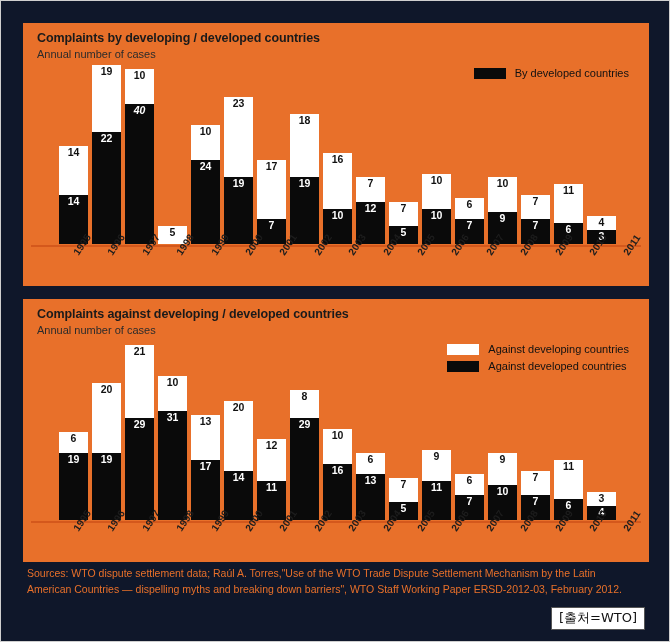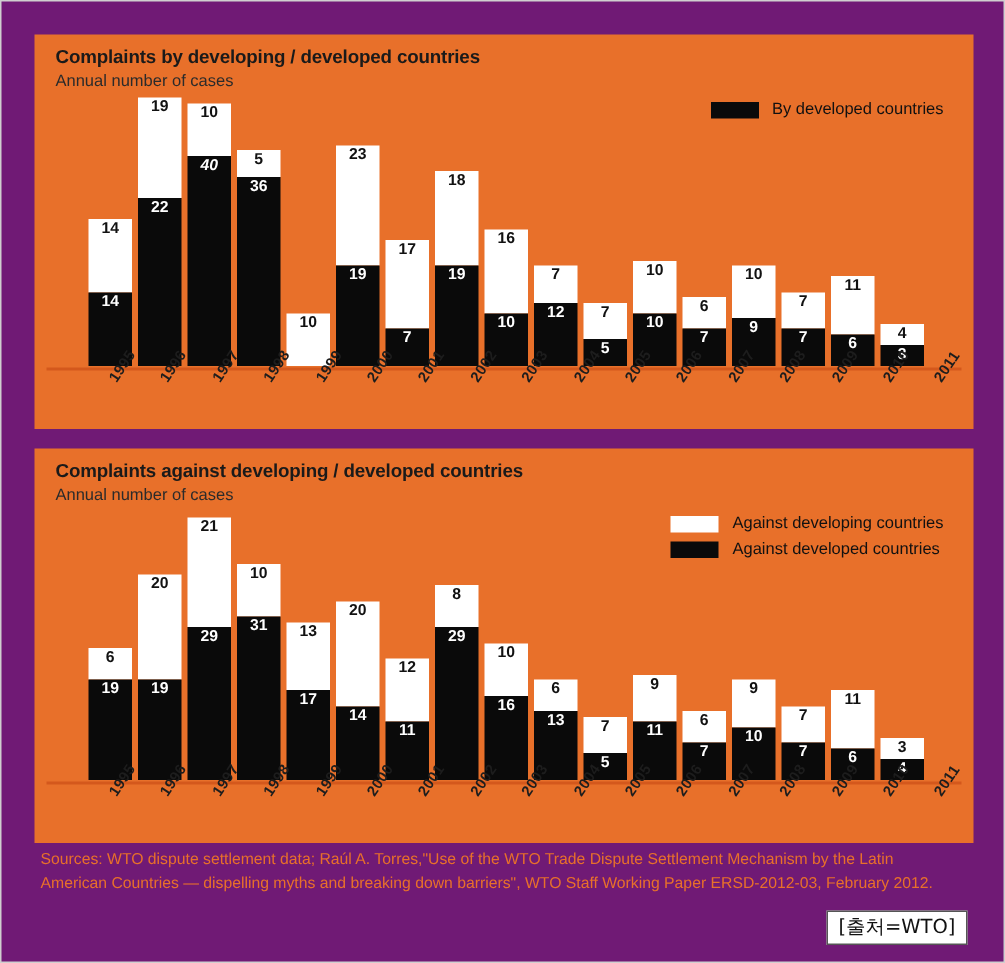--- a/index.html
+++ b/index.html
@@ -4,21 +4,21 @@
 <style>
   html,body{margin:0;padding:0;}
   body{
     width:670px;height:642px;
     background:#ffffff;
     font-family:"Liberation Sans","DejaVu Sans",sans-serif;
     overflow:hidden;
   }
   .page{
     position:absolute;left:0;top:0;width:670px;height:642px;
-    background:#701a75;
+    background:#0f172a;
     box-sizing:border-box;
     border:1px solid #cfcfcf;
   }
   .panel{
     position:absolute;
     left:22px;width:626px;
     background:#e8702a;
     box-sizing:border-box;
     overflow:hidden;
   }
@@ -149,27 +149,27 @@
               <span class="val">10</span>
             </div>
             <div class="seg seg-bot" style="height: 140.392px; font-style: italic;">
               <span class="val">40</span>
             </div>
           </div>
           <div class="bar-slot">
             <div class="seg seg-top" style="height: 17.549px;">
               <span class="val">5</span>
             </div>
-            <div class="seg seg-bot" style="height: 126.353px;">
-              <span class="val">36</span>
-            </div>
-          </div>
-          <div class="bar-slot">
-            <div class="seg seg-top" style="height: 35.098px;">
-              <span class="val">10</span>
+          </div>
+          <div class="bar-slot">
+            <div class="seg seg-top" style="height: 35.098px;">
+              <span class="val">10</span>
+            </div>
+            <div class="seg seg-bot" style="height: 84.2353px;">
+              <span class="val">24</span>
             </div>
           </div>
           <div class="bar-slot">
             <div class="seg seg-top" style="height: 80.7255px;">
               <span class="val">23</span>
             </div>
             <div class="seg seg-bot" style="height: 66.6863px;">
               <span class="val">19</span>
             </div>
           </div>

